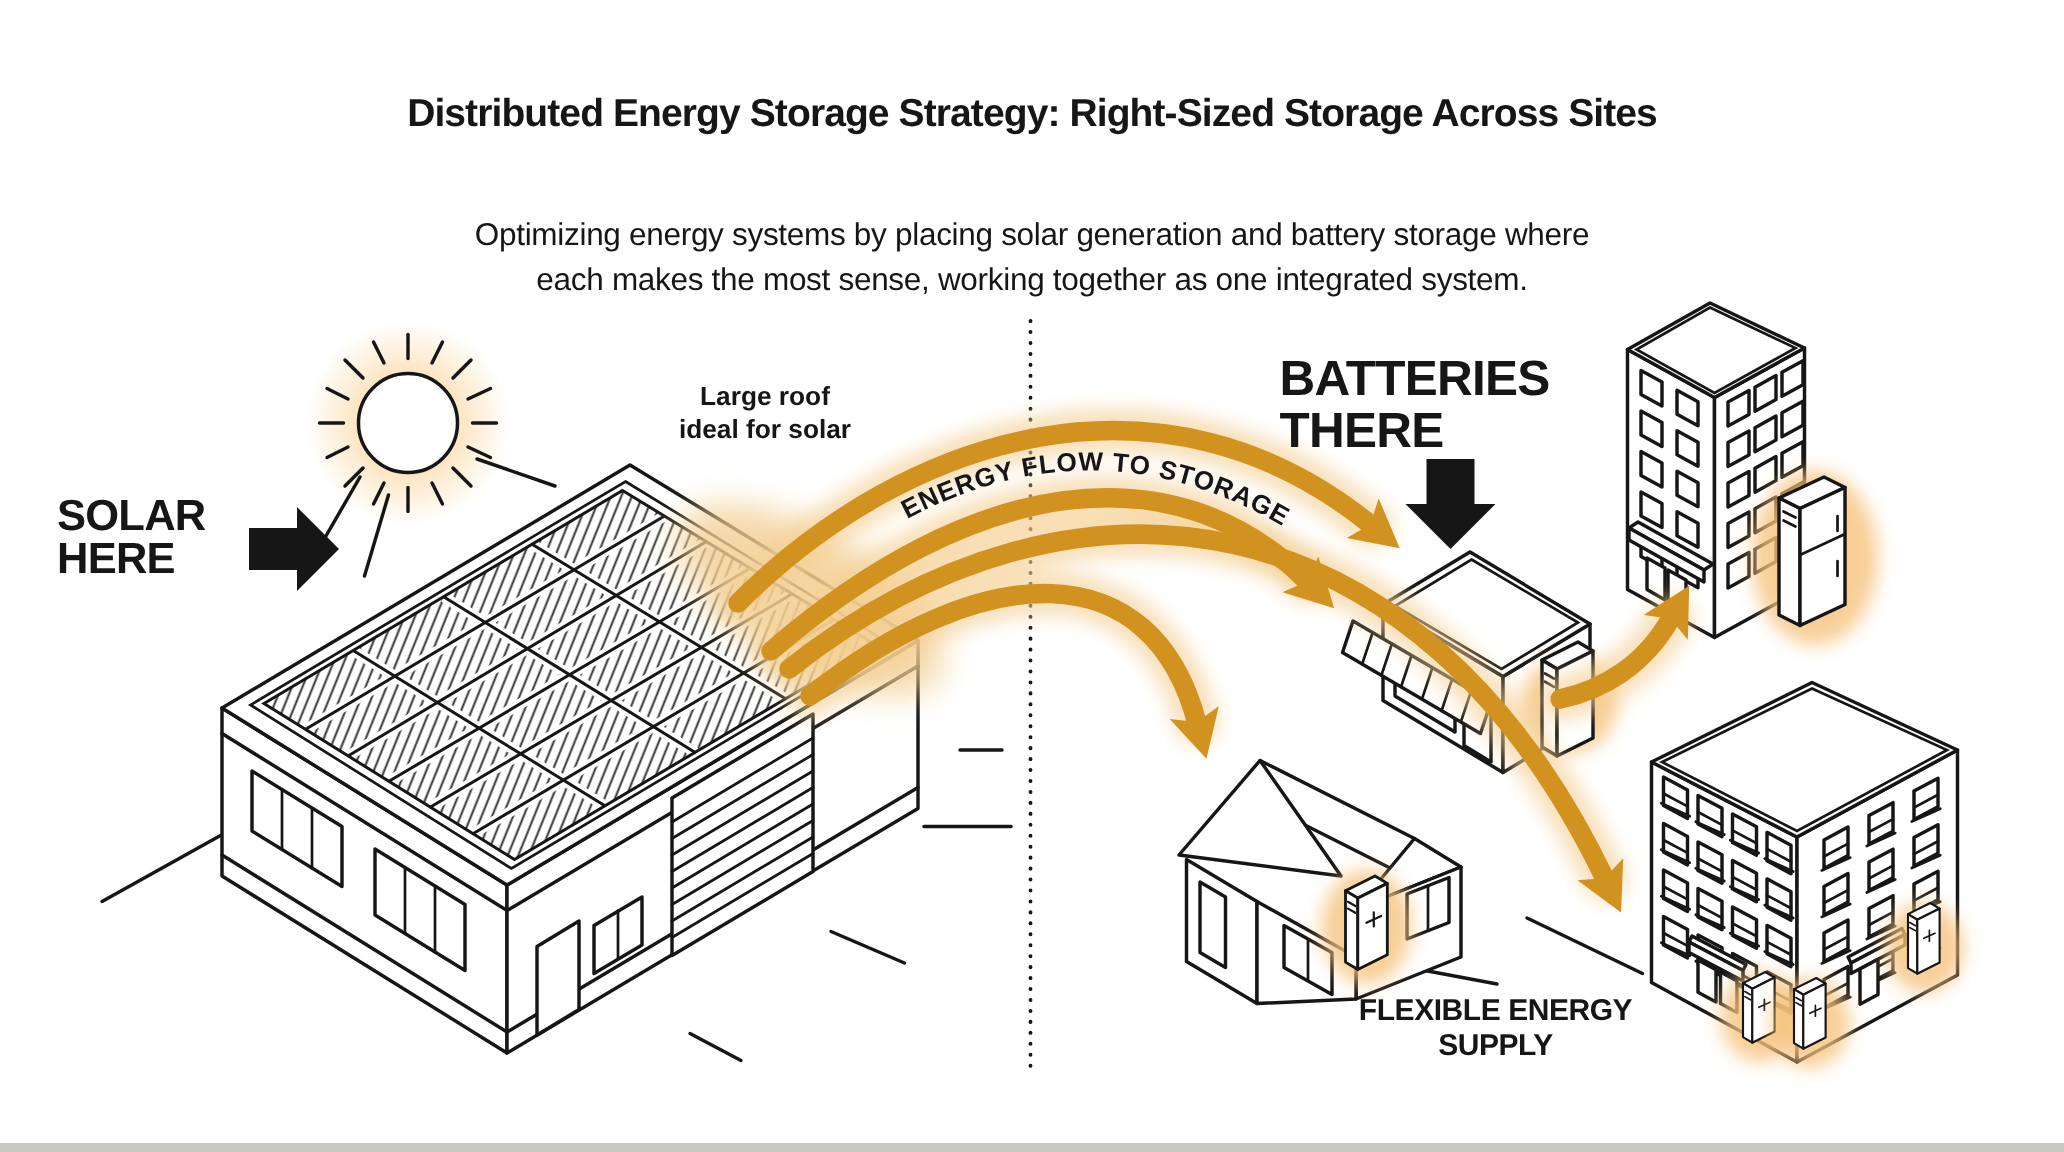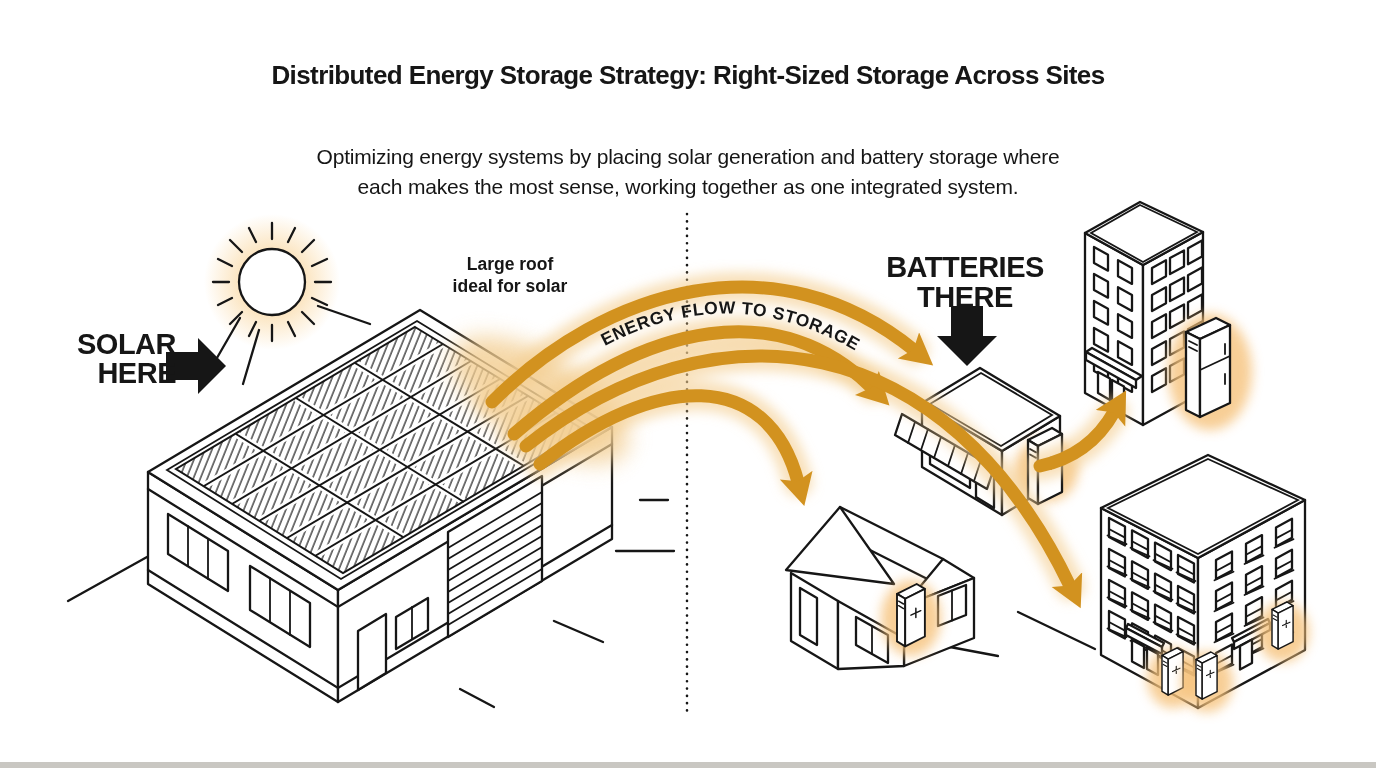--- a/index.html
+++ b/index.html
@@ -12,30 +12,30 @@
   .pre{white-space:pre-line;}
   .page-title{
     top:60px;left:0;width:100%;text-align:center;
     font-size:26px;font-weight:800;letter-spacing:-0.6px;
   }
   .page-subtitle{
     top:120px;left:0;width:100%;text-align:center;
     font-size:21px;font-weight:400;line-height:1.45;letter-spacing:-0.2px;margin-top:22px;
   }
   .solar-label{
-    top:330px;left:38px;width:138px;text-align:right;
+    top:330px;left:38px;width:138px;text-align:left;
     font-size:29px;font-weight:800;line-height:1.0;letter-spacing:-0.5px;
   }
   .roof-note{
     top:254px;left:418px;width:184px;text-align:center;
     font-size:17.5px;font-weight:700;line-height:1.25;
   }
   .batteries-label{
-    top:252px;left:853px;width:224px;text-align:center;
-    font-size:29px;font-weight:800;line-height:1.05;letter-spacing:-0.5px;
+    top:235px;left:853px;width:224px;text-align:left;
+    font-size:33px;font-weight:800;line-height:1.05;letter-spacing:-0.5px;
   }
   .supply-label{
     top:663px;left:875px;width:244px;text-align:center;
     font-size:20px;font-weight:800;letter-spacing:-0.3px;
   }
   .footer-bar{left:0;bottom:0;width:100%;height:6px;background:var(--footer-bar,#c9c7c2);}
   svg.scene{position:absolute;inset:0;}
 
   
   .shape{fill:#ffffff;stroke:var(--ink,#161616);stroke-width:2.3;stroke-linejoin:round;}
@@ -383,14 +383,15 @@
 
   <div class="abs page-title">Distributed Energy Storage Strategy: Right-Sized Storage Across Sites</div>
   <div class="abs page-subtitle pre">Optimizing energy systems by placing solar generation and battery storage where
 each makes the most sense, working together as one integrated system.</div>
   <div class="abs solar-label pre">SOLAR
 HERE</div>
   <div class="abs roof-note pre">Large roof
 ideal for solar</div>
   <div class="abs batteries-label pre">BATTERIES
 THERE</div>
+  <div class="abs supply-label">FLEXIBLE ENERGY SUPPLY</div>
   <div class="abs footer-bar"></div>
 </div>
 
 </body></html>

